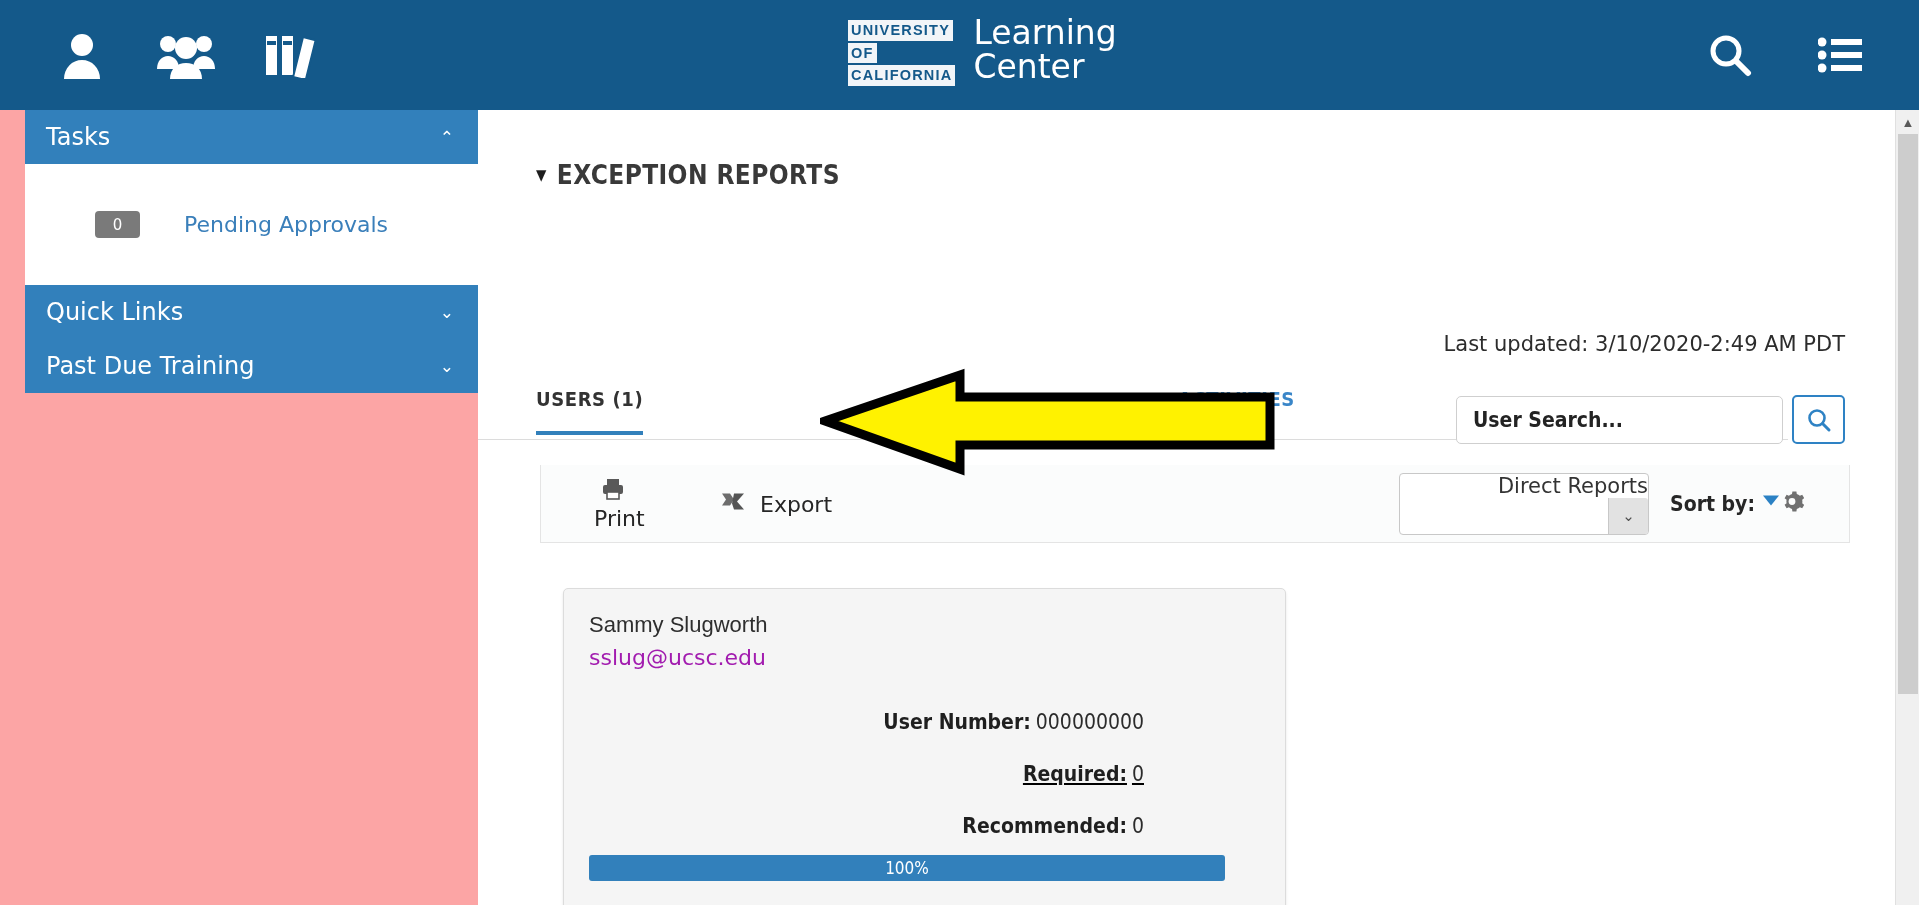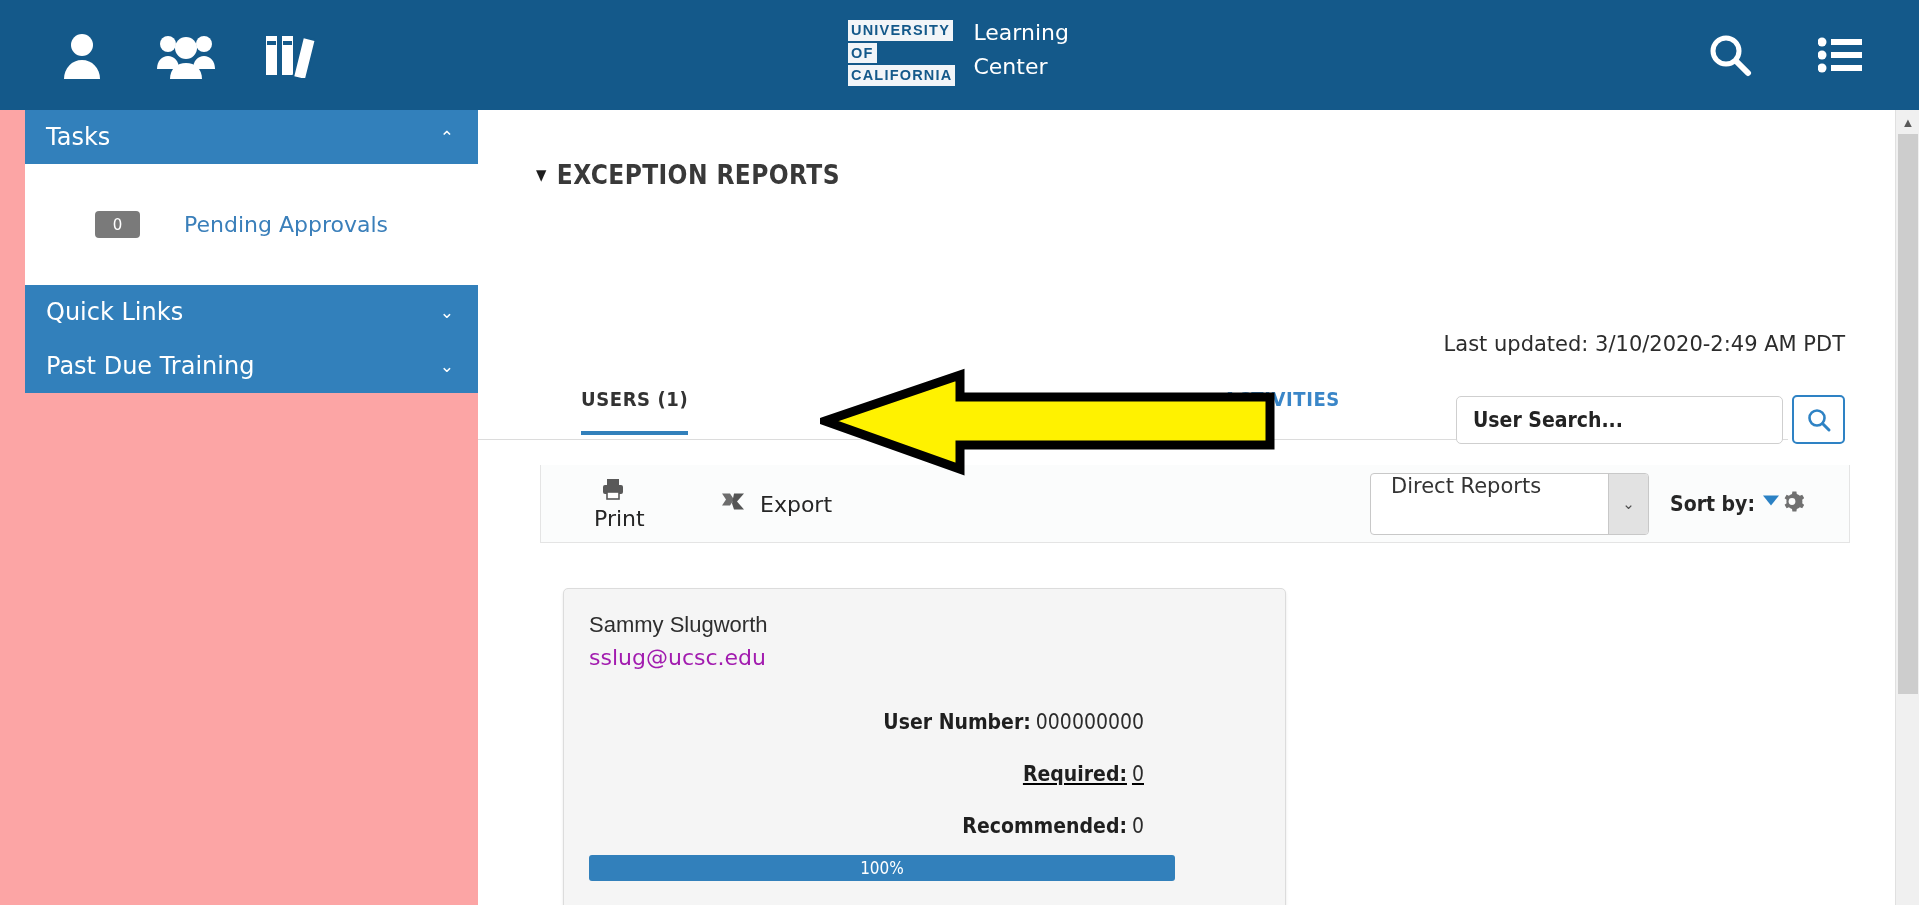--- a/index.html
+++ b/index.html
@@ -59,21 +59,21 @@
     letter-spacing: 1.2px;
     line-height: 1;
     padding: 3px 3px 3px 3px;
     font-family: "Liberation Sans", sans-serif;
     display: inline-block;
     width: fit-content;
   }
   .brand-title {
     margin-left: 18px;
     color: #ffffff;
-    font-size: 22px;
+    font-size: 33px;
     line-height: 34px;
     font-family: "DejaVu Sans", sans-serif;
     font-weight: 400;
     white-space: pre-line;
   }
 
   .nav-icons-right {
     position: absolute;
     right: 24px;
     top: 0;
@@ -231,21 +231,20 @@
   }
   .tab {
     position: absolute;
     top: 0;
     font-size: 20px;
     font-weight: bold;
     letter-spacing: 0.6px;
     font-family: "DejaVu Sans Condensed", "DejaVu Sans", sans-serif;
     cursor: pointer;
     padding-bottom: 20px;
-    margin-left: 45px;
   }
   .tab.active {
     left: 58px;
     color: #333333;
     border-bottom: 4px solid #3280bb;
   }
   .tab.inactive {
     left: 700px;
     color: #3a86c8;
   }
@@ -275,28 +274,29 @@
   }
   .tb-item .lbl { margin-left: 13px; }
   .tb-print { left: 40px; flex-direction: column; }
   .tb-export { left: 180px; }
 
   .tb-select {
     position: absolute;
     right: 200px;
     top: 50%;
     transform: translateY(-50%);
-    width: 279px;
+    width: 250px;
     height: 62px;
     background: #ffffff;
     border: 1px solid #c8c8c8;
     border-radius: 4px;
     display: flex;
-    align-items: flex-start;
-    cursor: pointer;
+    align-items: flex-end;
+    cursor: pointer;
+    flex-direction: column;
   }
   .tb-select .val {
     padding-left: 20px;
     font-size: 21px;
     color: #333333;
     font-family: "DejaVu Sans", sans-serif;
     flex: 1;
   }
   .tb-select .arrowbox {
     width: 40px;
@@ -411,21 +411,21 @@
   .uc-row .k { font-weight: bold; color: #1f1f1f; }
   .uc-row .v { color: #2b2b2b; margin-left: 5px; }
   .r1 { top: 121px; }
   .r2 { top: 173px; text-decoration: underline; }
   .r3 { top: 225px; }
 
   .progress {
     position: absolute;
     left: 25px;
     top: 266px;
-    width: 586px;
+    width: 636px;
     height: 26px;
     background: #3280bb;
     border-radius: 3px;
     color: #ffffff;
     font-size: 17px;
     display: flex;
     align-items: center;
     justify-content: center;
     font-family: "DejaVu Sans Condensed", "DejaVu Sans", sans-serif;
   }

